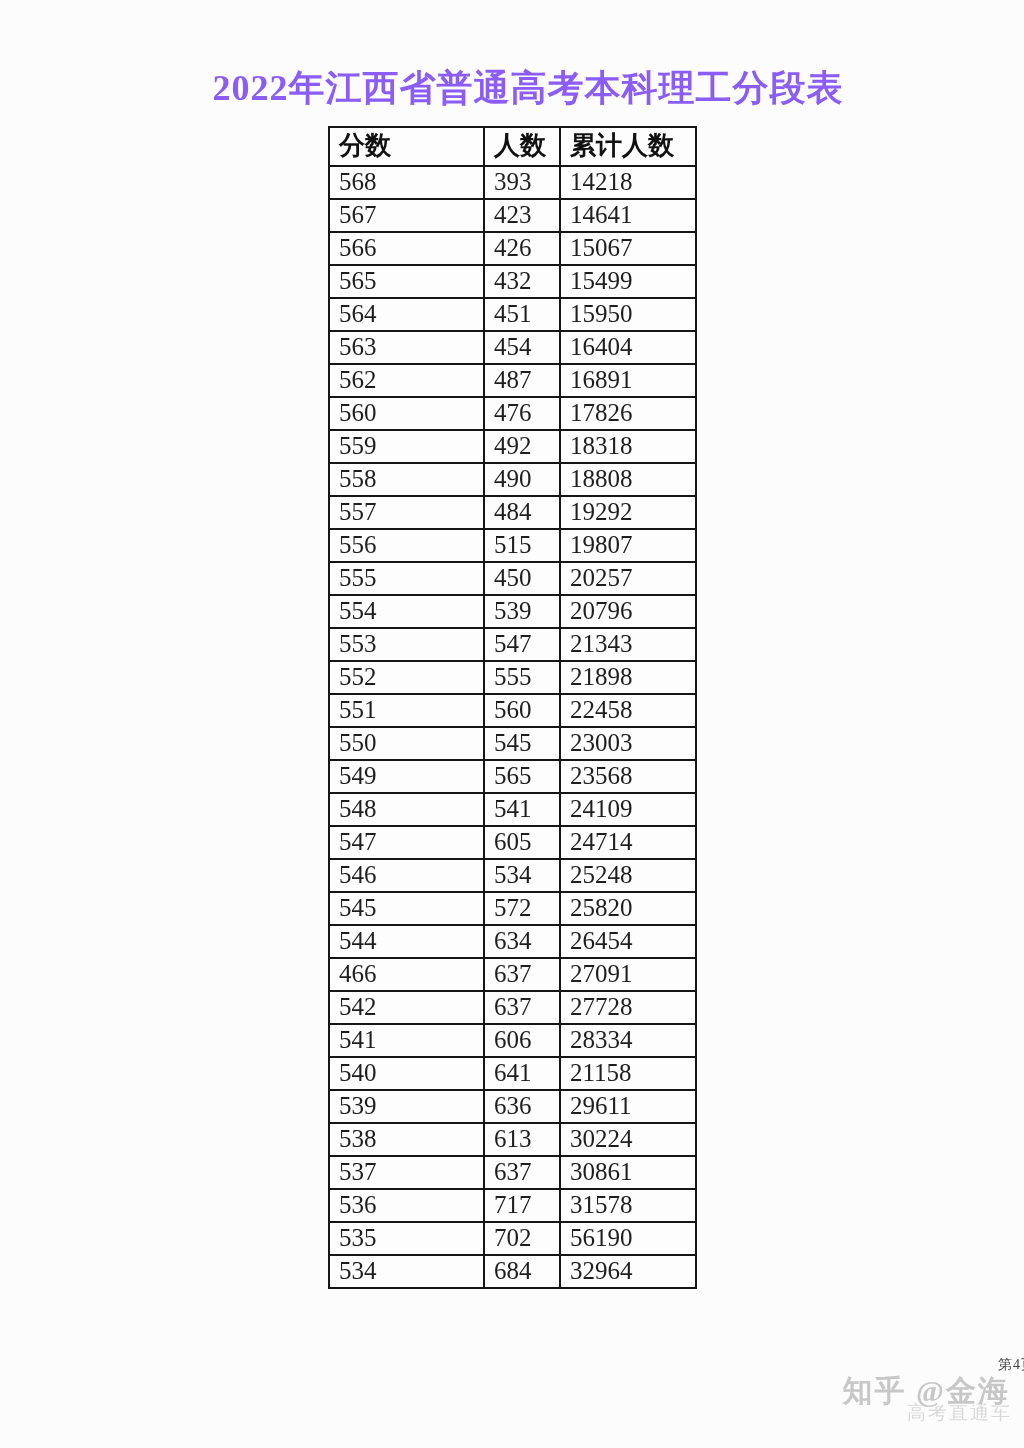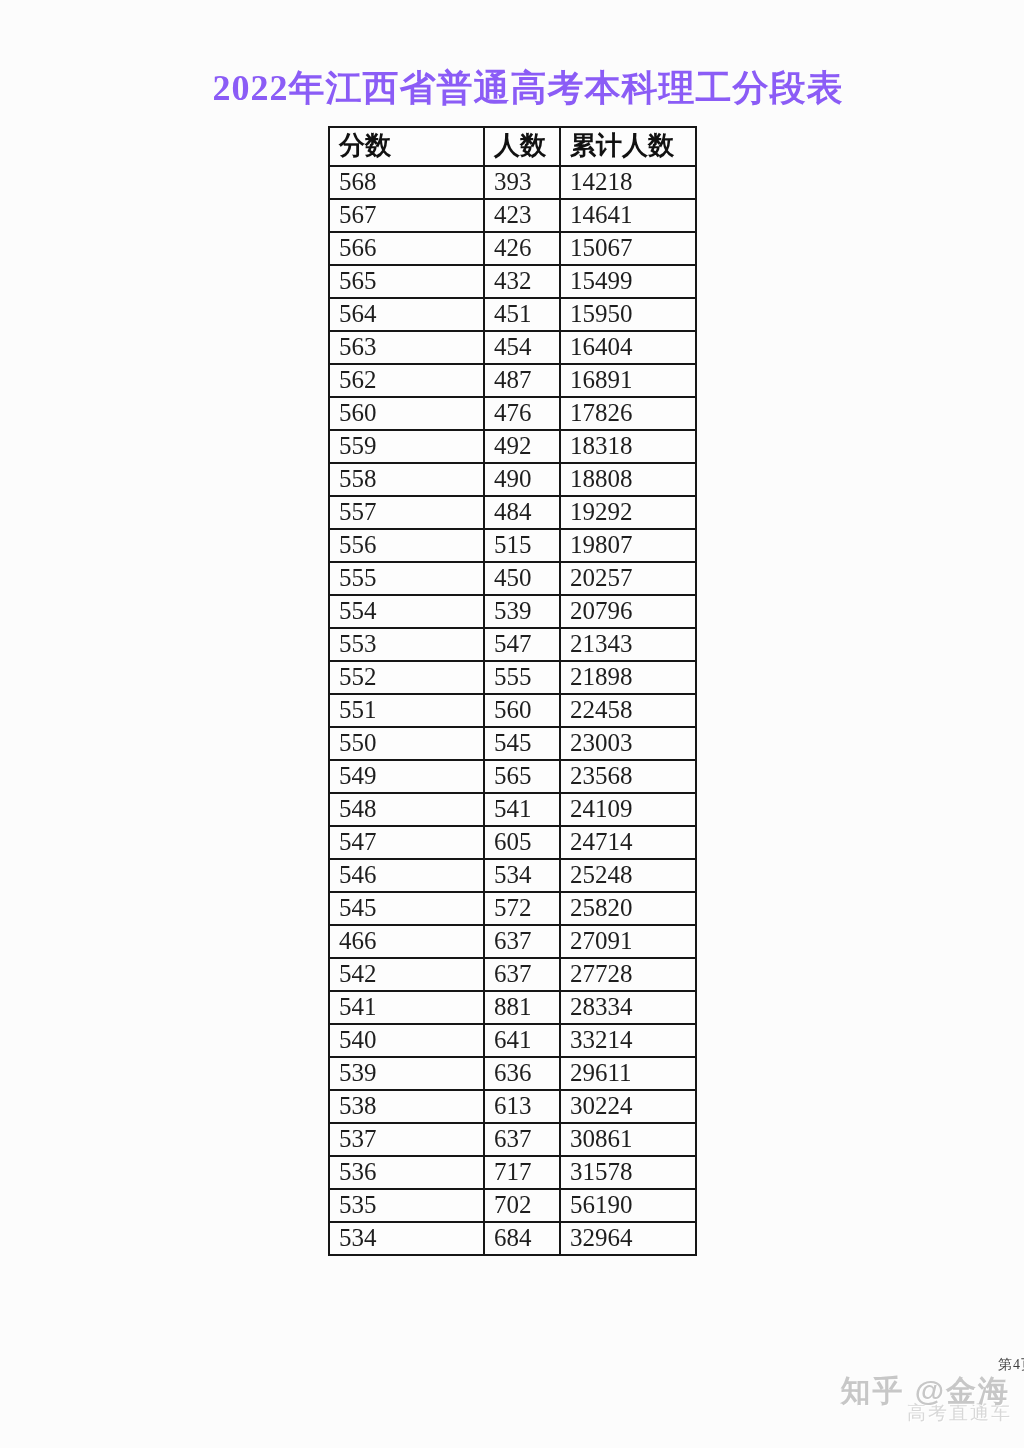--- a/index.html
+++ b/index.html
@@ -74,21 +74,21 @@
     text-align: right;
     font-size: 14px;
     color: #3e3e3e;
     letter-spacing: 1px;
     margin-left: 12px;
   }
   .wm-main {
     position: absolute;
     top: 1371px;
     right: 14px;
-    font-family: Liberation Sans, sans-serif;
+    font-family: Liberation Serif, serif;
     font-size: 30px;
     font-weight: 700;
     letter-spacing: 2px;
     color: #c7c7c7;
     text-shadow: 1px 1px 0 #ffffff;
     z-index: 2;
   }
   .wm-sub {
     position: absolute;
     top: 1400px;
@@ -228,38 +228,43 @@
           <td>546</td>
           <td>534</td>
           <td>25248</td>
         </tr>
         <tr>
           <td>545</td>
           <td>572</td>
           <td>25820</td>
         </tr>
         <tr>
+          <td>544</td>
+          <td>634</td>
+          <td>26454</td>
+        </tr>
+        <tr>
           <td>466</td>
           <td>637</td>
           <td>27091</td>
         </tr>
         <tr>
           <td>542</td>
           <td>637</td>
           <td>27728</td>
         </tr>
         <tr>
           <td>541</td>
-          <td>881</td>
+          <td>606</td>
           <td>28334</td>
         </tr>
         <tr>
           <td>540</td>
           <td>641</td>
-          <td>33214</td>
+          <td>21158</td>
         </tr>
         <tr>
           <td>539</td>
           <td>636</td>
           <td>29611</td>
         </tr>
         <tr>
           <td>538</td>
           <td>613</td>
           <td>30224</td>

